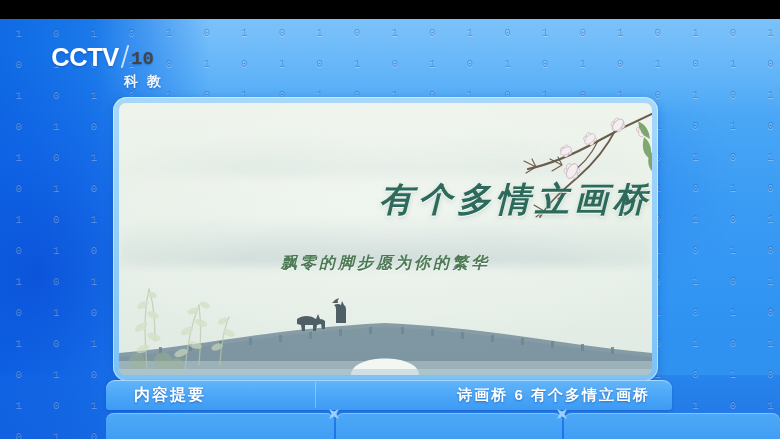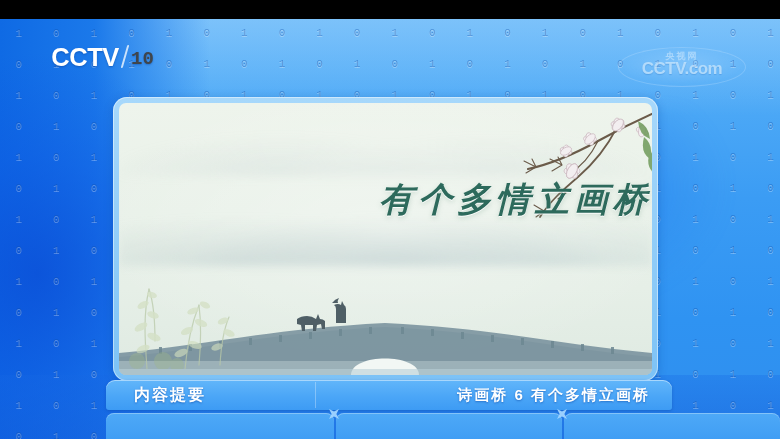--- a/index.html
+++ b/index.html
@@ -247,27 +247,23 @@
       <div class="brow" style="top:380px"><span class="bcell">1</span><span class="bcell">0</span><span class="bcell">1</span><span class="bcell">0</span><span class="bcell">1</span><span class="bcell">0</span><span class="bcell">1</span><span class="bcell">0</span><span class="bcell">1</span><span class="bcell">0</span><span class="bcell">1</span><span class="bcell">0</span><span class="bcell">1</span><span class="bcell">0</span><span class="bcell">1</span><span class="bcell">0</span><span class="bcell">1</span><span class="bcell">0</span><span class="bcell">1</span><span class="bcell">0</span><span class="bcell">1</span></div>
       <div class="brow" style="top:411px"><span class="bcell">0</span><span class="bcell">1</span><span class="bcell">0</span><span class="bcell">1</span><span class="bcell">0</span><span class="bcell">1</span><span class="bcell">0</span><span class="bcell">1</span><span class="bcell">0</span><span class="bcell">1</span><span class="bcell">0</span><span class="bcell">1</span><span class="bcell">0</span><span class="bcell">1</span><span class="bcell">0</span><span class="bcell">1</span><span class="bcell">0</span><span class="bcell">1</span><span class="bcell">0</span><span class="bcell">1</span><span class="bcell">0</span></div>
     </div>
 
   <div class="logo">
     <div class="logo-main">
       <span class="logo-cctv">CCTV</span>
       <span class="logo-sep"></span>
       <span class="logo-num">10</span>
     </div>
+    <div class="logo-sub">科教</div>
   </div>
 
-  <div class="watermark">
-    <div class="wm-oval"></div>
-    <div class="wm-cn">央视网</div>
-    <div class="wm-en">CCTV.com</div>
-  </div>
 
   <div class="video-frame">
     <div class="video">
 
       <div class="mtn mtn-b"></div>
       <div class="mtn mtn-a"></div>
       <div class="video-vignette"></div>
 
       <svg class="branch" viewBox="0 0 190 120">
         <g stroke="#6b5b4a" fill="none" stroke-linecap="round">
@@ -308,20 +304,21 @@
           </g>
         </g>
         <g fill="#6f9a5a" opacity=".85">
           <path d="M178 30 q10 8 6 22 q-10 -6 -6 -22z"></path>
           <path d="M184 44 q9 9 4 22 q-9 -7 -4 -22z"></path>
           <path d="M172 14 q11 5 12 18 q-11 -4 -12 -18z"></path>
         </g>
       </svg>
 
       <div class="v-title">有个多情立画桥</div>
+      <div class="v-sub">飘零的脚步愿为你的繁华</div>
 
       <div class="bridge">
         <svg viewBox="0 0 533 96" preserveAspectRatio="none" width="100%" height="100%">
           <path d="M0 78 C90 70 150 54 266 48 C382 54 442 70 533 78 L533 96 L0 96 Z" fill="#8fa7b0" opacity=".85"></path>
           <path d="M0 74 C90 66 150 50 266 44 C382 50 442 66 533 74 L533 82 L0 82 Z" fill="#7b949e" opacity=".9"></path>
           <g fill="#6d8892" opacity=".85">
             <rect x="40" y="68" width="3" height="7"></rect>
               <rect x="70" y="65" width="3" height="7"></rect>
             <rect x="100" y="62" width="3" height="7"></rect>
               <rect x="130" y="59" width="3" height="7"></rect>

